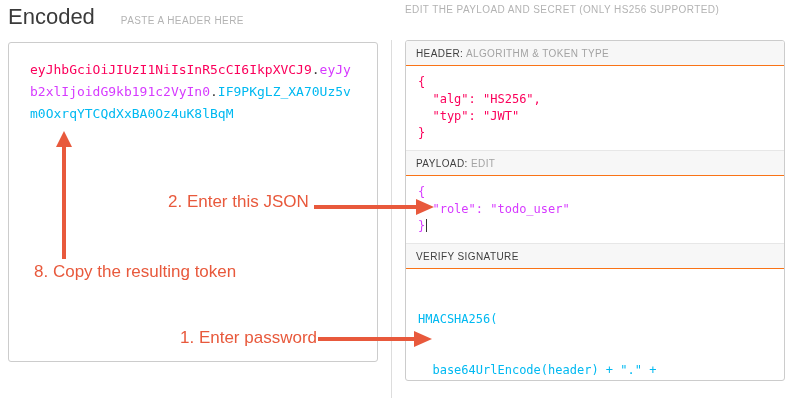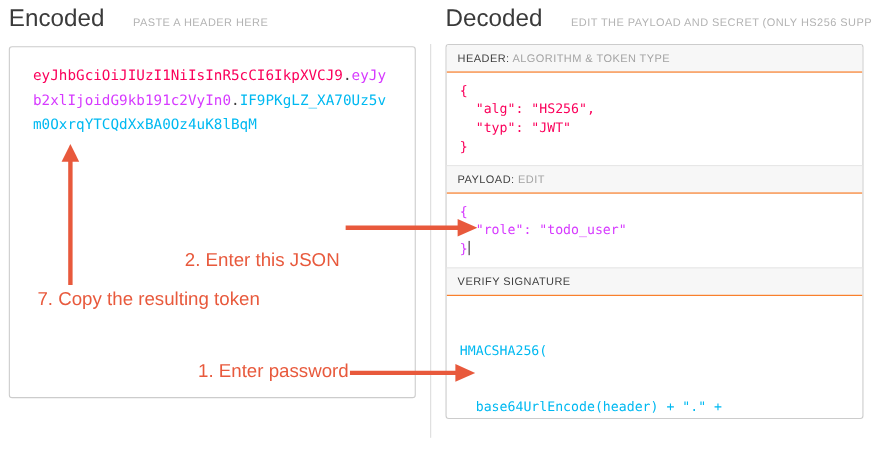--- a/index.html
+++ b/index.html
@@ -70,21 +70,20 @@
     <span class="panel-sub">PASTE A HEADER HERE</span>
   </div>
 
   <div class="encoded-box">
     <span class="tok-h">eyJhbGciOiJIUzI1NiIsInR5cCI6IkpXVCJ9</span><span class="tok-dot">.</span><span class="tok-p">eyJyb2xlIjoidG9kb191c2VyIn0</span><span class="tok-dot">.</span><span class="tok-s">IF9PKgLZ_XA70Uz5vm0OxrqYTCQdXxBA0Oz4uK8lBqM</span>
   </div>
 
   <div class="panel-divider"></div>
 
   <div class="title-row" style="left:405px; top:4px;">
-    <span class="panel-title">Decoded</span>
     <span class="panel-sub">EDIT THE PAYLOAD AND SECRET (ONLY HS256 SUPPORTED)</span>
   </div>
 
   <div class="decoded-box">
 
     <div class="section-bar">
       <span>HEADER:</span>
       <span class="bar-light">ALGORITHM &amp; TOKEN TYPE</span>
     </div>
     <div class="code-area code-header"><span>{
@@ -106,31 +105,31 @@
     <div class="code-area code-sig">
       <div>HMACSHA256(</div>
       <div>  base64UrlEncode(header) + "." +</div>
       
       
       
     </div>
 
   </div>
 
-  <div class="annotation" style="left:168px; top:192px;margin-top:35px;">2. Enter this JSON</div>
+  <div class="annotation" style="left:168px; top:192px;">2. Enter this JSON</div>
   <svg class="arrow" style="left:314px; top:196px;" width="120" height="22">
     <line x1="0" y1="11" x2="104" y2="11" stroke="#e8593c" stroke-width="4"></line>
     <polygon points="102,3 120,11 102,19" fill="#e8593c"></polygon>
   </svg>
 
   <svg class="arrow" style="left:52px; top:131px;" width="24" height="128">
     <line x1="12" y1="128" x2="12" y2="14" stroke="#e8593c" stroke-width="4"></line>
     <polygon points="4,16 12,0 20,16" fill="#e8593c"></polygon>
   </svg>
-  <div class="annotation" style="left:34px; top:262px;">7. Copy the resulting token</div>
+  <div class="annotation" style="left:34px; top:262px;">8. Copy the resulting token</div>
 
   <div class="annotation" style="left:180px; top:328px;">1. Enter password</div>
   <svg class="arrow" style="left:318px; top:328px;" width="114" height="22">
     <line x1="0" y1="11" x2="98" y2="11" stroke="#e8593c" stroke-width="4"></line>
     <polygon points="96,3 114,11 96,19" fill="#e8593c"></polygon>
   </svg>
 
 </div>
 
 </body></html>

